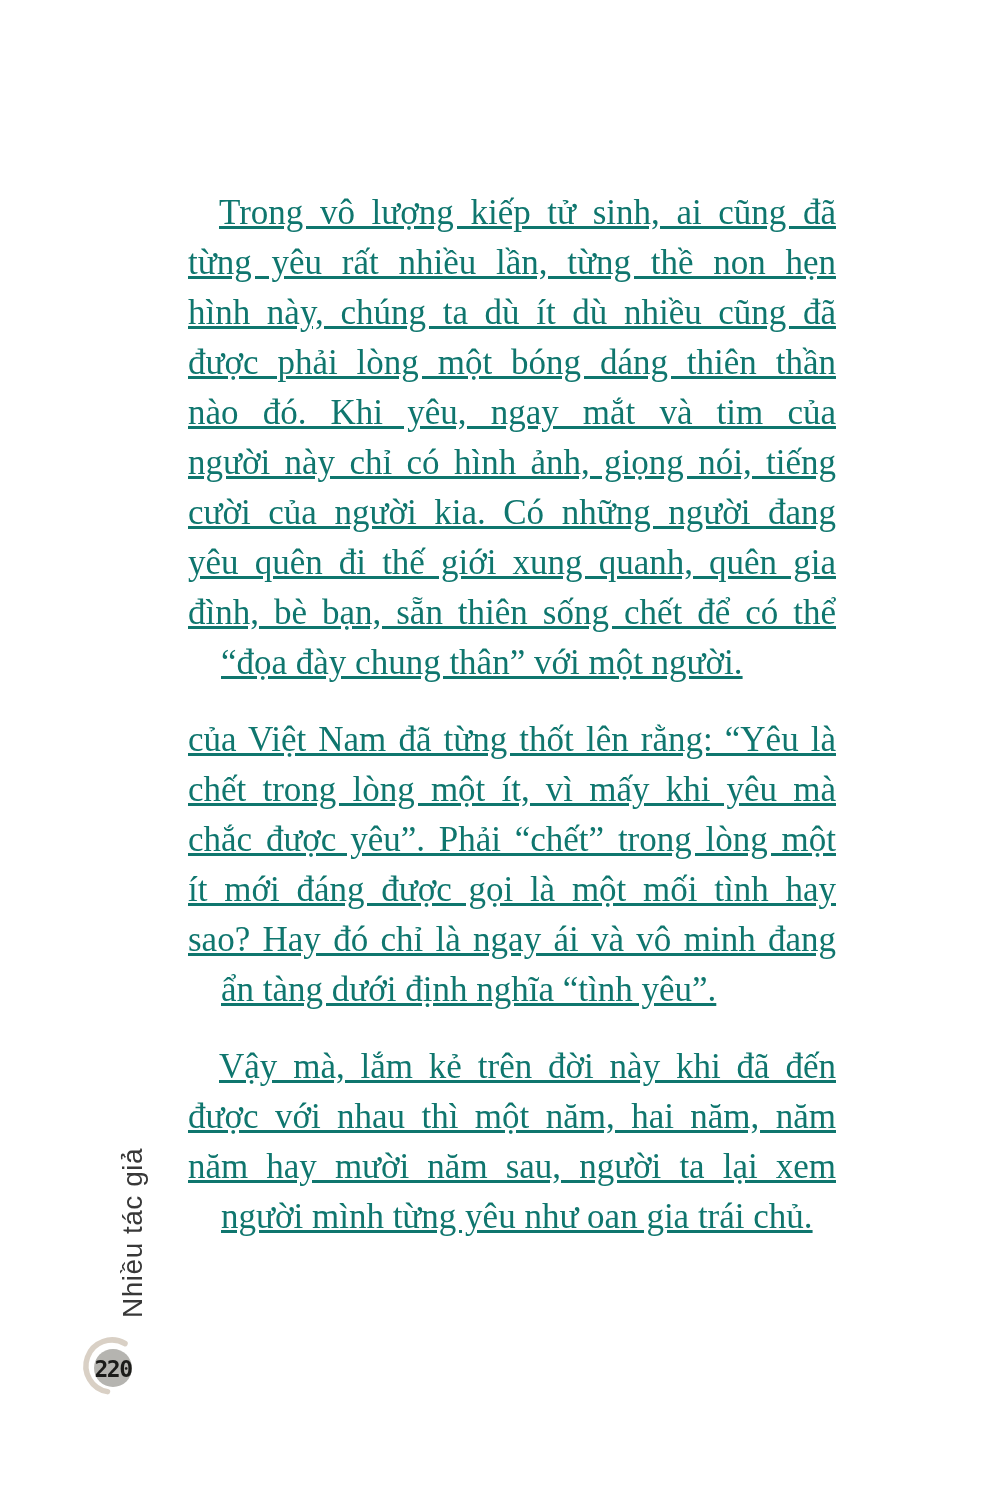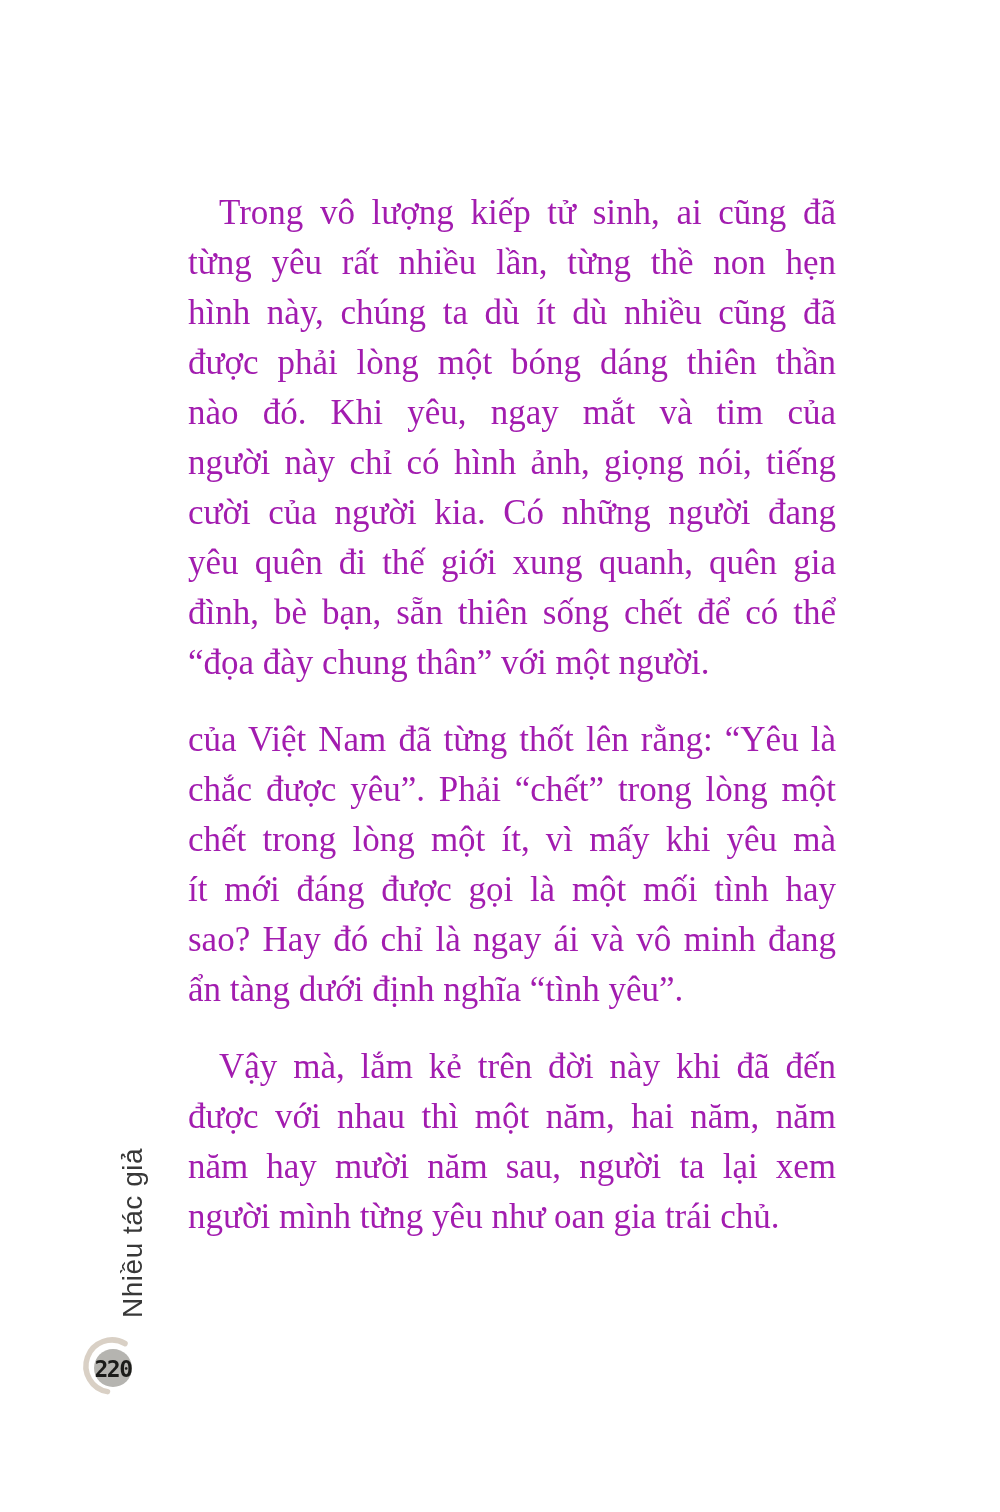--- a/index.html
+++ b/index.html
@@ -21,21 +21,21 @@
   }
   .para { margin: 0 0 27px 0; }
   .line {
     height: 50px;
     line-height: 50px;
     text-align: justify;
     text-align-last: justify;
     overflow: hidden;
   }
   .line.first { text-indent: 31px; }
-  .line.last  { text-align-last: left; }
+  .line.last  { text-align-last: left; margin-left: 33px; }
   .sidebar-label {
     position: absolute;
     left: 117px;
     top: 1148px;
     writing-mode: vertical-rl;
     transform: rotate(180deg);
     white-space: nowrap;
     font-family: "Liberation Sans", sans-serif;
     font-size: 28px;
     letter-spacing: 0.5px;
@@ -51,37 +51,37 @@
   .badge text {
     font-family: "DejaVu Sans Mono", monospace;
     font-weight: bold;
     font-size: 23px;
     letter-spacing: -1.5px;
   }
 </style>
 </head>
 <body style="background: rgb(255, 255, 255);">
 
-<div class="textcol" style="color: #a21caf;">
+<div class="textcol" style="color: #0f766e; text-decoration: underline;">
     <div class="para">
       <div class="line first">Trong vô lượng kiếp tử sinh, ai cũng đã</div>
       <div class="line">từng yêu rất nhiều lần, từng thề non hẹn</div>
       <div class="line">hình này, chúng ta dù ít dù nhiều cũng đã</div>
       <div class="line">được phải lòng một bóng dáng thiên thần</div>
       <div class="line">nào đó. Khi yêu, ngay mắt và tim của</div>
       <div class="line">người này chỉ có hình ảnh, giọng nói, tiếng</div>
       <div class="line">cười của người kia. Có những người đang</div>
       <div class="line">yêu quên đi thế giới xung quanh, quên gia</div>
       <div class="line">đình, bè bạn, sẵn thiên sống chết để có thể</div>
       <div class="line last">“đọa đày chung thân” với một người.</div>
     </div>
     <div class="para">
       <div class="line">của Việt Nam đã từng thốt lên rằng: “Yêu là</div>
+      <div class="line">chết trong lòng một ít, vì mấy khi yêu mà</div>
       <div class="line">chắc được yêu”. Phải “chết” trong lòng một</div>
-      <div class="line">chết trong lòng một ít, vì mấy khi yêu mà</div>
       <div class="line">ít mới đáng được gọi là một mối tình hay</div>
       <div class="line">sao? Hay đó chỉ là ngay ái và vô minh đang</div>
       <div class="line last">ẩn tàng dưới định nghĩa “tình yêu”.</div>
     </div>
     <div class="para">
       <div class="line first">Vậy mà, lắm kẻ trên đời này khi đã đến</div>
       <div class="line">được với nhau thì một năm, hai năm, năm</div>
       <div class="line">năm hay mười năm sau, người ta lại xem</div>
       <div class="line last">người mình từng yêu như oan gia trái chủ.</div>
     </div>

